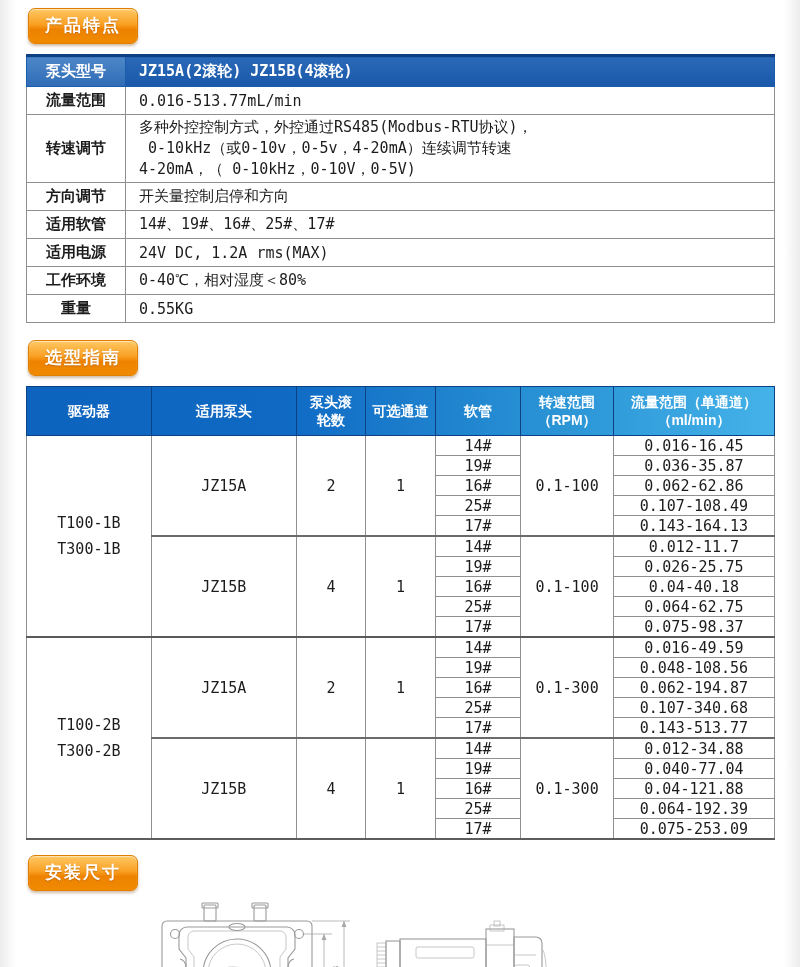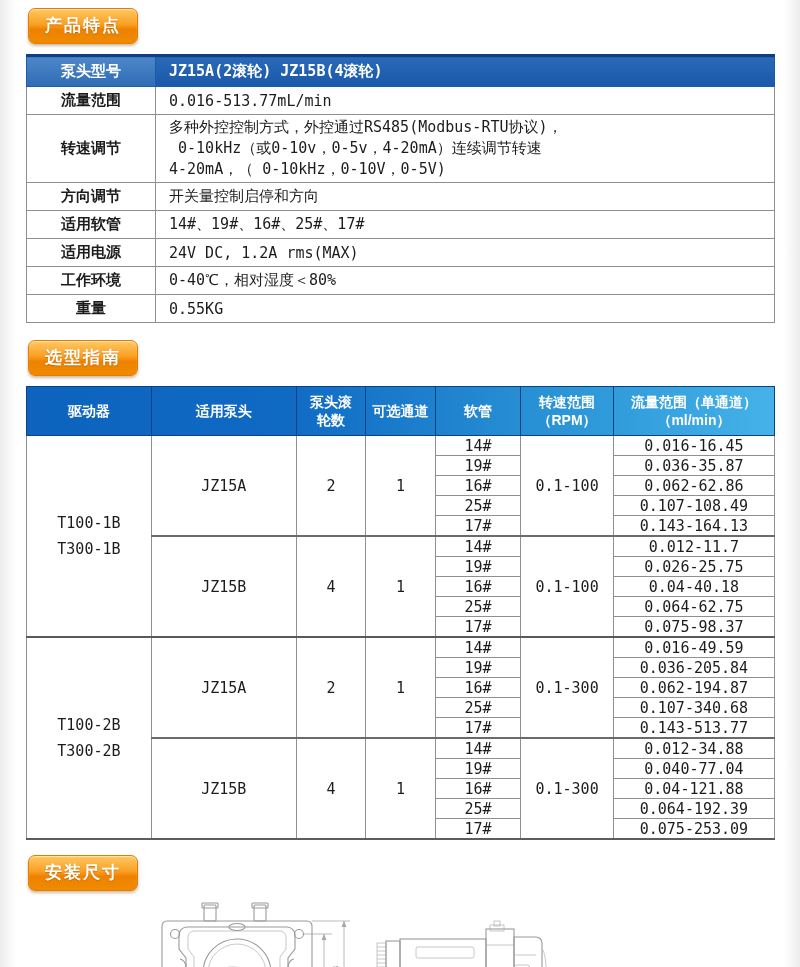--- a/index.html
+++ b/index.html
@@ -23,21 +23,21 @@
     box-shadow:0 2px 3px rgba(120,60,0,.35), inset 0 1px 1px rgba(255,255,255,.55);
     text-shadow:0 1px 1px rgba(160,80,0,.5);
   }
   .badge-wrap{margin:8px 0 10px 2px;}
 
   
   table{border-collapse:collapse;}
   .spec-table{width:749px;border-top:3px solid #0e3f82;}
   .spec-table td{border:1px solid #8f8f8f;}
   .spec-label{
-    width:90px;text-align:center;font-weight:bold;font-size:15px;height:25px;padding:1px 19px;
+    width:90px;text-align:center;font-weight:bold;font-size:15px;height:25px;padding:1px 4px;
   }
   .spec-value{
     text-align:left;padding:2px 13px;font-size:15px;
     font-family:"DejaVu Sans Mono","Liberation Sans",sans-serif;
     margin-top:12px;
   }
   .spec-value div{white-space:pre-wrap;line-height:21px;}
   .spec-header-row td{border:1px solid #1c5cac;color:#fff;}
   .spec-header-row .spec-label{background:linear-gradient(180deg,#4d87c9,#2f6cb5);height:27px;}
   .spec-header-row .spec-value{background:linear-gradient(180deg,#2a69b7,#1a59aa);font-weight:bold;}
@@ -202,21 +202,21 @@
 T300-2B</td>
           <td class="c-head" rowspan="5">JZ15A</td>
           <td rowspan="5">2</td>
           <td rowspan="5">1</td>
           <td>14#</td>
           <td class="c-rpm" rowspan="5">0.1-300</td>
           <td>0.016-49.59</td>
         </tr>
         <tr>
           <td>19#</td>
-          <td>0.036-205.84</td>
+          <td>0.048-108.56</td>
         </tr>
         <tr>
           <td>16#</td>
           <td>0.062-194.87</td>
         </tr>
         <tr>
           <td>25#</td>
           <td>0.107-340.68</td>
         </tr>
         <tr>

